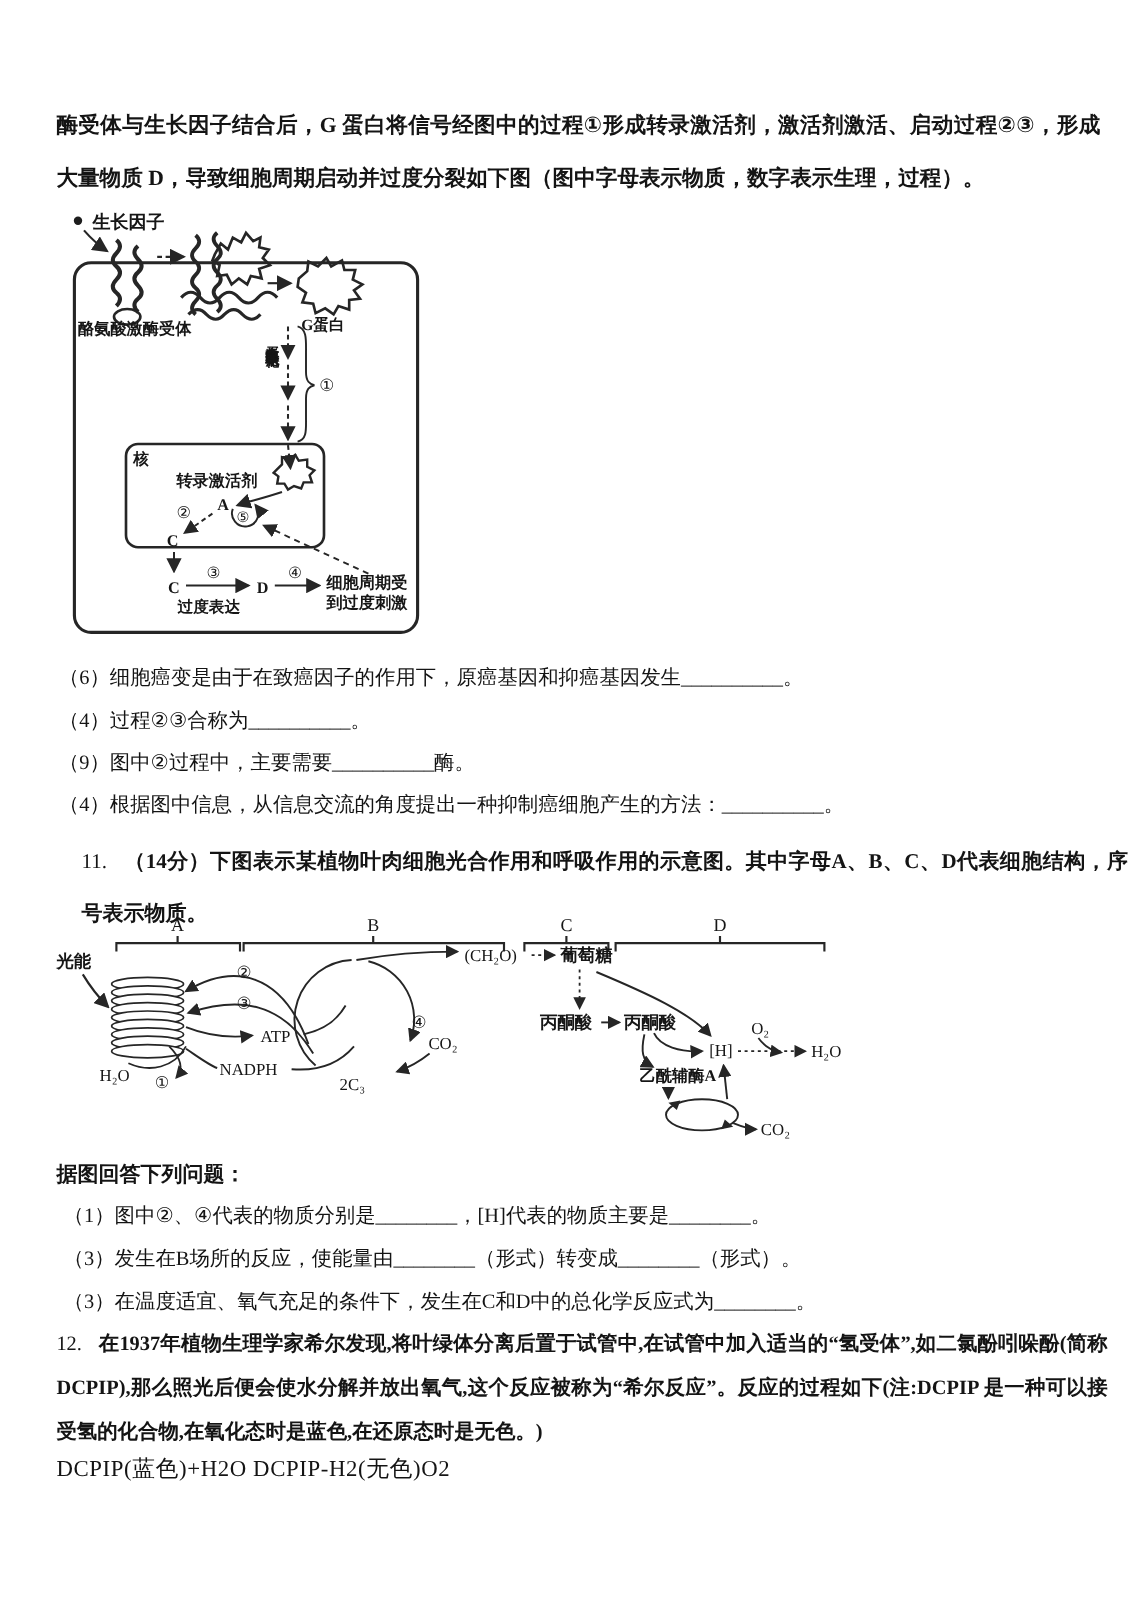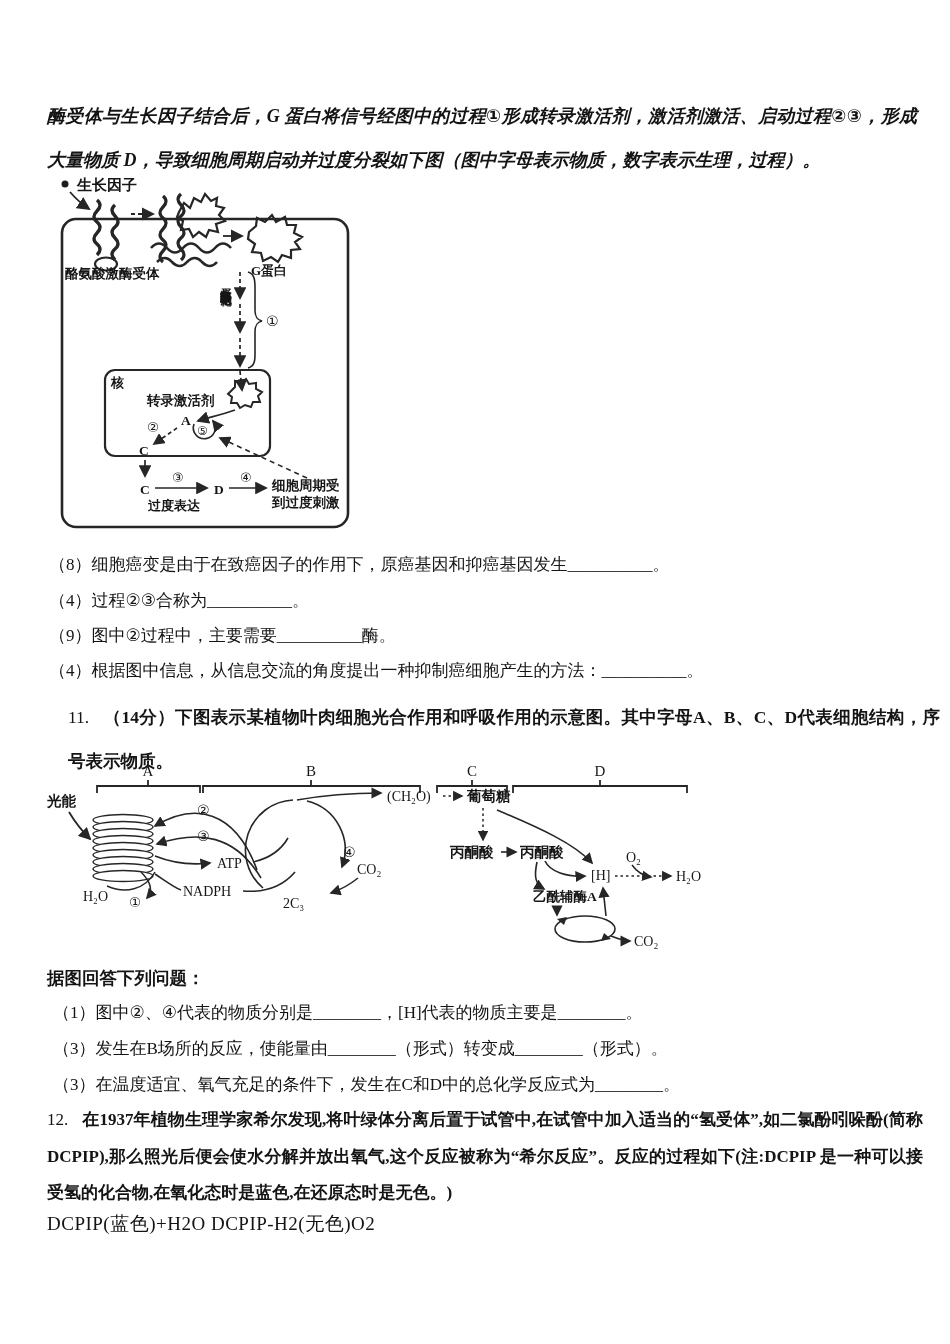--- a/index.html
+++ b/index.html
@@ -1,21 +1,21 @@
 <!DOCTYPE html>
 <html><head>
 <meta charset="utf-8">
 <style>
   html,body{margin:0;padding:0;}
   body{width:950px;height:1344px;background:#ffffff;position:relative;
        font-family:"Liberation Serif","DejaVu Serif","DejaVu Sans",serif;color:#141414;}
   .abs{position:absolute;}
   .jpara{text-align:justify;}
   .qnum{font-weight:normal;margin-right:14px;}
-  #intro{left:47px;top:94px;width:870px;font-size:18px;line-height:44px;font-weight:bold;font-style:italic;}
+  #intro{left:47px;top:82px;width:870px;font-size:18px;line-height:44px;font-weight:bold;}
   .q10item{left:49px;font-size:17px;line-height:22px;}
   #q11head{left:47px;top:695px;width:872px;font-size:17.5px;line-height:44px;margin-left:21px;}
   #q11head .btxt{font-weight:bold;}
   #prompt{left:47px;top:966px;font-size:17.5px;font-weight:bold;}
   .q11item{left:53px;font-size:17px;line-height:22px;text-align:right;}
   #q12{left:47px;top:1102px;width:876px;font-size:17px;line-height:36.5px;}
   #q12 .btxt{font-weight:bold;}
   #formula{left:47px;top:1211px;font-size:19px;font-weight:normal;letter-spacing:.5px;}
   svg{position:absolute;overflow:visible;}
   svg text{font-family:"Liberation Serif","DejaVu Serif","DejaVu Sans",serif;fill:#161616;}
@@ -92,21 +92,21 @@
   <path class="sk" stroke-width="1.7" d="M110,316 L162,316" marker-end="url(#a1)"></path>
   <text x="127" y="310" font-size="13">③</text>
   <text x="103" y="338" font-size="13" font-weight="bold">过度表达</text>
   <text x="169" y="322" font-size="13.5" font-weight="bold">D</text>
   <path class="sk" stroke-width="1.7" d="M184,316 L221,316" marker-end="url(#a1)"></path>
   <text x="195" y="310" font-size="13">④</text>
   <text x="227" y="318" font-size="13.5" font-weight="bold">细胞周期受</text>
   <text x="227" y="335" font-size="13.5" font-weight="bold">到过度刺激</text>
 </svg>
 
-<div class="abs q10item" style="top:554px">（8）细胞癌变是由于在致癌因子的作用下，原癌基因和抑癌基因发生__________。</div>
+<div class="abs q10item" style="top:554px">（6）细胞癌变是由于在致癌因子的作用下，原癌基因和抑癌基因发生__________。</div>
 <div class="abs q10item" style="top:590px">（4）过程②③合称为__________。</div>
 <div class="abs q10item" style="top:625px">（9）图中②过程中，主要需要__________酶。</div>
 <div class="abs q10item" style="top:660px">（4）根据图中信息，从信息交流的角度提出一种抑制癌细胞产生的方法：__________。</div>
 
 <div class="abs jpara" id="q11head">
   <span class="qnum">11.</span><span class="btxt">（14分）下图表示某植物叶肉细胞光合作用和呼吸作用的示意图。其中字母A、B、C、D代表细胞结构，序号表示物质。</span>
 </div>
 
 <svg id="d2" style="left:45px;top:760px" width="760" height="200" viewBox="0 0 760 200">
   <defs>

